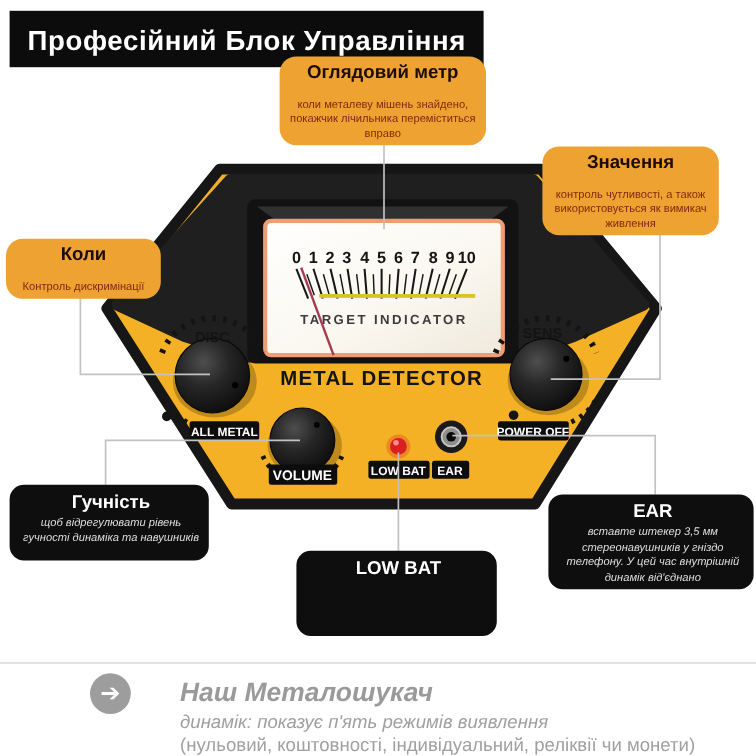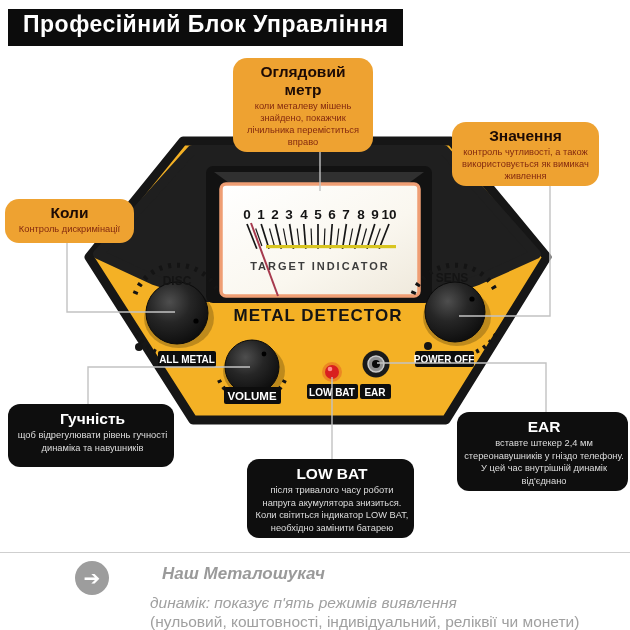--- a/index.html
+++ b/index.html
@@ -1,42 +1,42 @@
 <!DOCTYPE html>
 <html><head>
 <meta charset="utf-8">
 <style>
   html,body{margin:0;padding:0;background:#ffffff;}
   .canvas{position:relative;width:630px;height:630px;background:#ffffff;overflow:hidden;
           font-family:"Liberation Sans",sans-serif;}
   
   .titlebar{position:absolute;left:8px;top:9px;background:#0c0c0c;color:#ffffff;
-            font-size:23px;font-weight:bold;padding:2px 15px 8px 15px;letter-spacing:.5px;}
+            font-size:23px;font-weight:bold;padding:12px 15px 8px 15px;letter-spacing:.5px;}
   
   .device-svg{position:absolute;left:0;top:0;}
   
   .callout{position:absolute;text-align:center;box-sizing:border-box;}
   .co-orange{background:#eea231;border-radius:14px;padding:5px 7px 4px 7px;}
   .co-orange .co-title{color:#1d0b05;font-weight:bold;font-size:15.5px;line-height:1.15;}
-  .co-orange .co-text{color:#83290f;font-size:9.3px;line-height:1.3;margin-top:1px;}
+  .co-orange .co-text{color:#83290f;font-size:9.3px;line-height:1.3;margin-top:11px;}
   .co-black{background:#0e0e0e;border-radius:12px;padding:6px 4px 4px 7px;}
   .co-black .co-title{color:#ffffff;font-weight:bold;font-size:15.5px;line-height:1.1;}
-  .co-black .co-text{color:#dedede;font-size:9.3px;line-height:1.35;margin-top:2px;}
-  .co-meter{left:233px;top:58px;width:140px;min-height:56px;}
+  .co-black .co-text{color:#dedede;font-size:9.3px;line-height:1.35;margin-top:2px;font-style:italic;}
+  .co-meter{left:233px;top:47px;width:172px;min-height:56px;}
   .co-sens{left:452px;top:122px;width:147px;min-height:52px;}
   .co-disc{left:5px;top:199px;width:129px;min-height:44px;}
   .co-volume{left:8px;top:404px;width:166px;min-height:63px;}
   .co-lowbat{left:247px;top:459px;width:167px;min-height:71px;}
   .co-ear{left:457px;top:412px;width:171px;min-height:74px;}
   
   .footer-divider{position:absolute;left:0;right:0;top:552px;border-top:1px solid #cfcfcf;}
   .footer-icon{position:absolute;left:75px;top:561px;width:34px;height:34px;border-radius:50%;
                background:#9d9d9d;color:#ffffff;display:flex;align-items:center;justify-content:center;
                font-size:20px;line-height:1;}
-  .footer-title{position:absolute;left:162px;top:564px;color:#9a9a9a;font-size:17px;
+  .footer-title{position:absolute;left:150px;top:564px;color:#9a9a9a;font-size:22px;
                 font-weight:bold;font-style:italic;}
   .footer-line1{position:absolute;left:150px;top:594px;color:#a0a0a0;font-size:15.5px;font-style:italic;}
   .footer-line2{position:absolute;left:150px;top:613px;color:#a0a0a0;font-size:15.5px;}
 </style>
 </head>
 <body>
 
 <div class="canvas">
 
   <div class="titlebar">Професійний Блок Управління</div>
@@ -186,26 +186,25 @@
     <div class="co-text">Контроль дискримінації</div>
   </div>
 
   <div class="callout co-black co-volume">
     <div class="co-title">Гучність</div>
     <div class="co-text">щоб відрегулювати рівень гучності динаміка та навушників</div>
   </div>
 
   <div class="callout co-black co-lowbat">
     <div class="co-title">LOW BAT</div>
-    <div class="co-text">після тривалого часу роботи напруга акумулятора знизиться. Коли світиться індикатор LOW BAT, необхідно замінити батарею</div>
   </div>
 
   <div class="callout co-black co-ear">
     <div class="co-title">EAR</div>
-    <div class="co-text">вставте штекер 2,4 мм стереонавушників у гніздо телефону. У цей час внутрішній динамік від'єднано</div>
+    <div class="co-text">вставте штекер 3,5 мм стереонавушників у гніздо телефону. У цей час внутрішній динамік від'єднано</div>
   </div>
 
   <div class="footer-divider"></div>
   <div class="footer-icon">➔</div>
   <div class="footer-title">Наш Металошукач</div>
   <div class="footer-line1">динамік: показує п'ять режимів виявлення</div>
   <div class="footer-line2">(нульовий, коштовності, індивідуальний, реліквії чи монети)</div>
 
 </div>
 

